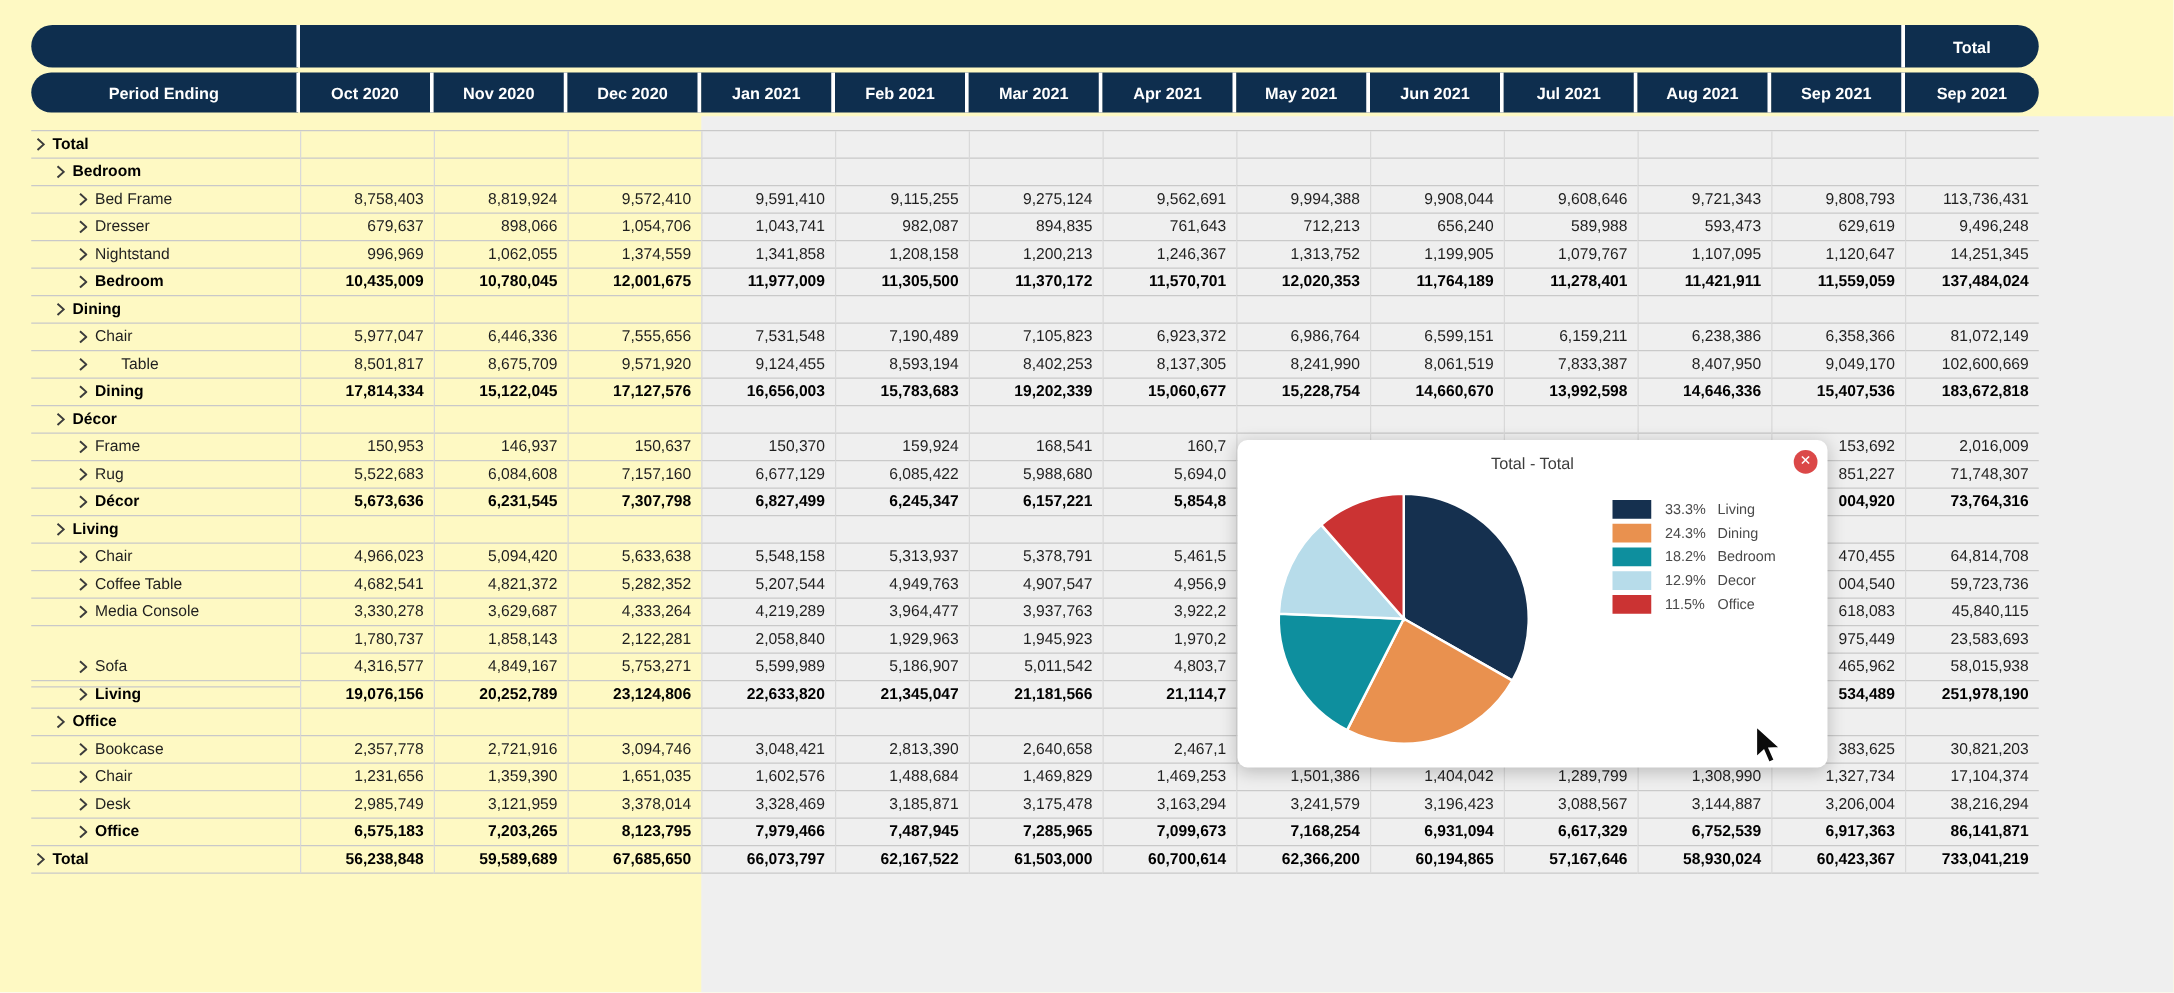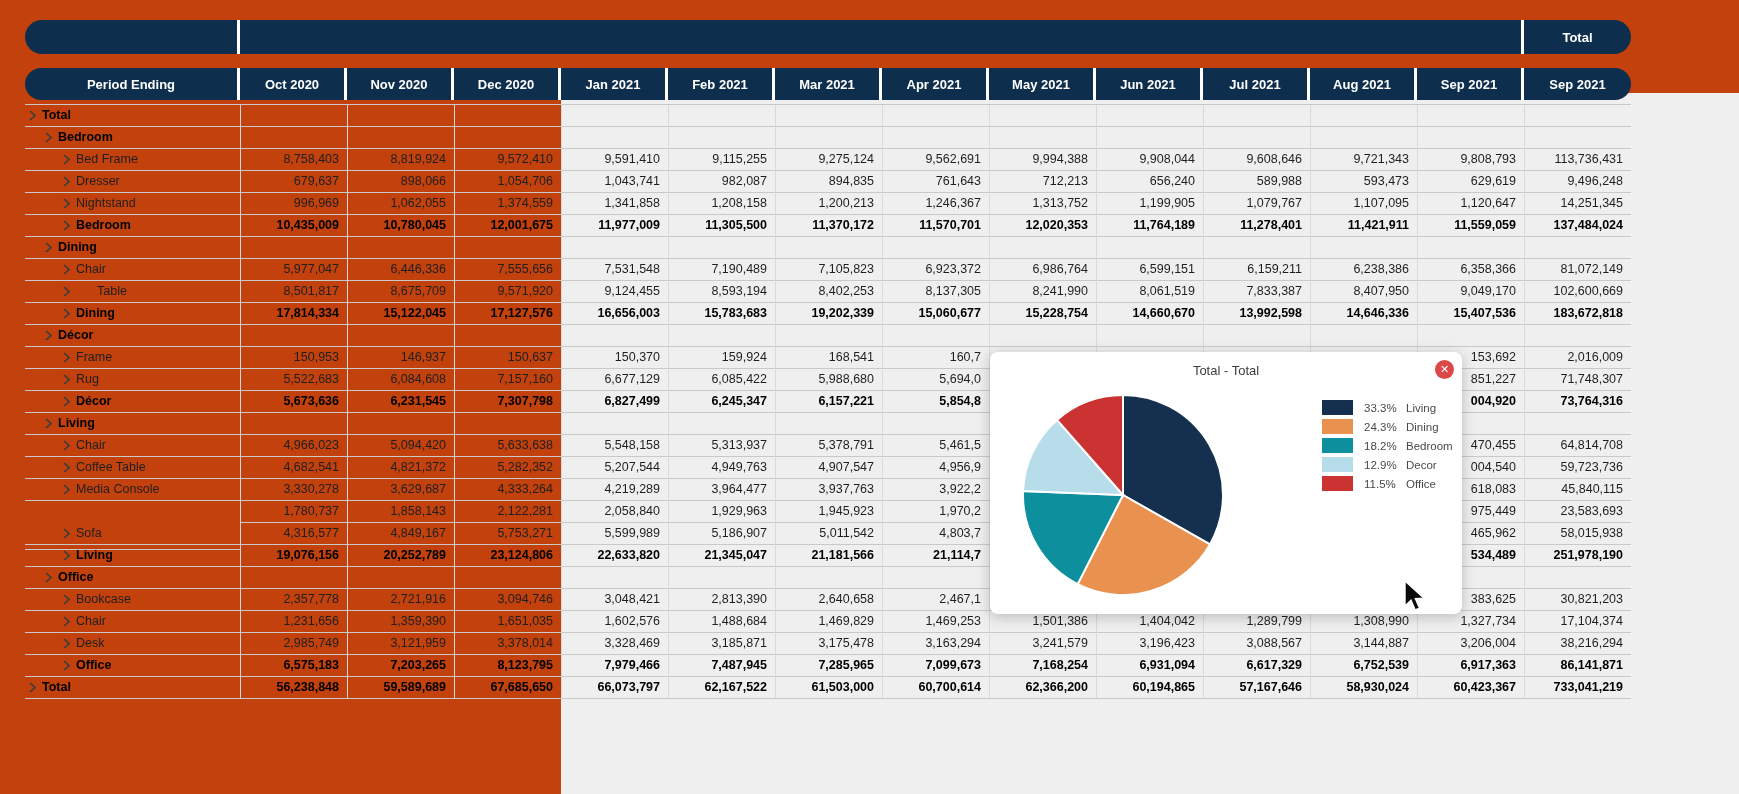--- a/index.html
+++ b/index.html
@@ -1,26 +1,26 @@
 <!DOCTYPE html>
 <html><head>
 <meta charset="utf-8">
 <style>
   html,body{margin:0;padding:0;background:#ffffff;}
   #canvas{
-    position:relative;width:1739px;height:794px;overflow:hidden;background:#c2410c;
+    position:relative;width:1739px;height:794px;overflow:hidden;background:#fef9c3;
     font-family:"Liberation Sans","DejaVu Sans",sans-serif;color:#1f1f1f;
   }
   
   #band{position:absolute;left:561px;top:93px;width:1178px;height:701px;background:#efefef;}
 
   
   .hdr-grid{position:absolute;left:25px;width:1606px;display:grid;grid-template-columns:215px repeat(13,107px);}
   #hdr-row1{top:20px;height:34px;}
-  #hdr-row2{top:68px;height:32px;}
+  #hdr-row2{top:58px;height:32px;}
   .hpill{
     background:#0e2e4e;color:#ffffff;font-weight:bold;font-size:13px;
     display:flex;align-items:center;justify-content:center;
     border-right:3px solid #ffffff;box-sizing:border-box;white-space:nowrap;
   }
   .hpill.first{border-radius:17px 0 0 17px;}
   .hpill.last{border-radius:0 17px 17px 0;border-right:none;}
   .hpill.blank{border-radius:17px 0 0 17px;}
   .hpill.span12{grid-column:span 12;}
 
@@ -37,21 +37,21 @@
   .chev{flex:0 0 auto;display:inline-flex;align-items:center;}
 
   
   #popup{
     position:absolute;left:990px;top:352px;width:472px;height:262px;background:#ffffff;
     border-radius:8px;box-shadow:0 3px 14px rgba(0,0,0,0.22);z-index:5;
   }
   #popup-title{position:absolute;left:0;right:0;top:11px;text-align:center;font-size:13px;color:#3d3d3d;}
   #pie-svg{position:absolute;left:28px;top:38px;}
   #legend{position:absolute;left:300px;top:46px;font-size:11.5px;color:#4a4a4a;}
-  .leg-row{display:flex;align-items:center;height:19px;margin-left:32px;}
+  .leg-row{display:flex;align-items:center;height:19px;}
   .leg-swatch{width:31px;height:15px;margin-right:11px;flex:0 0 auto;}
   .leg-pct{width:42px;flex:0 0 auto;}
   .leg-lbl{flex:0 0 auto;}
   #close-btn{
     position:absolute;top:8px;right:8px;width:19px;height:19px;border-radius:50%;
     background:#db4848;color:#ffffff;font-size:11px;font-weight:bold;
     display:flex;align-items:center;justify-content:center;cursor:pointer;line-height:1;
   }
   
   #cursor{position:absolute;left:1404px;top:580px;z-index:9;}

